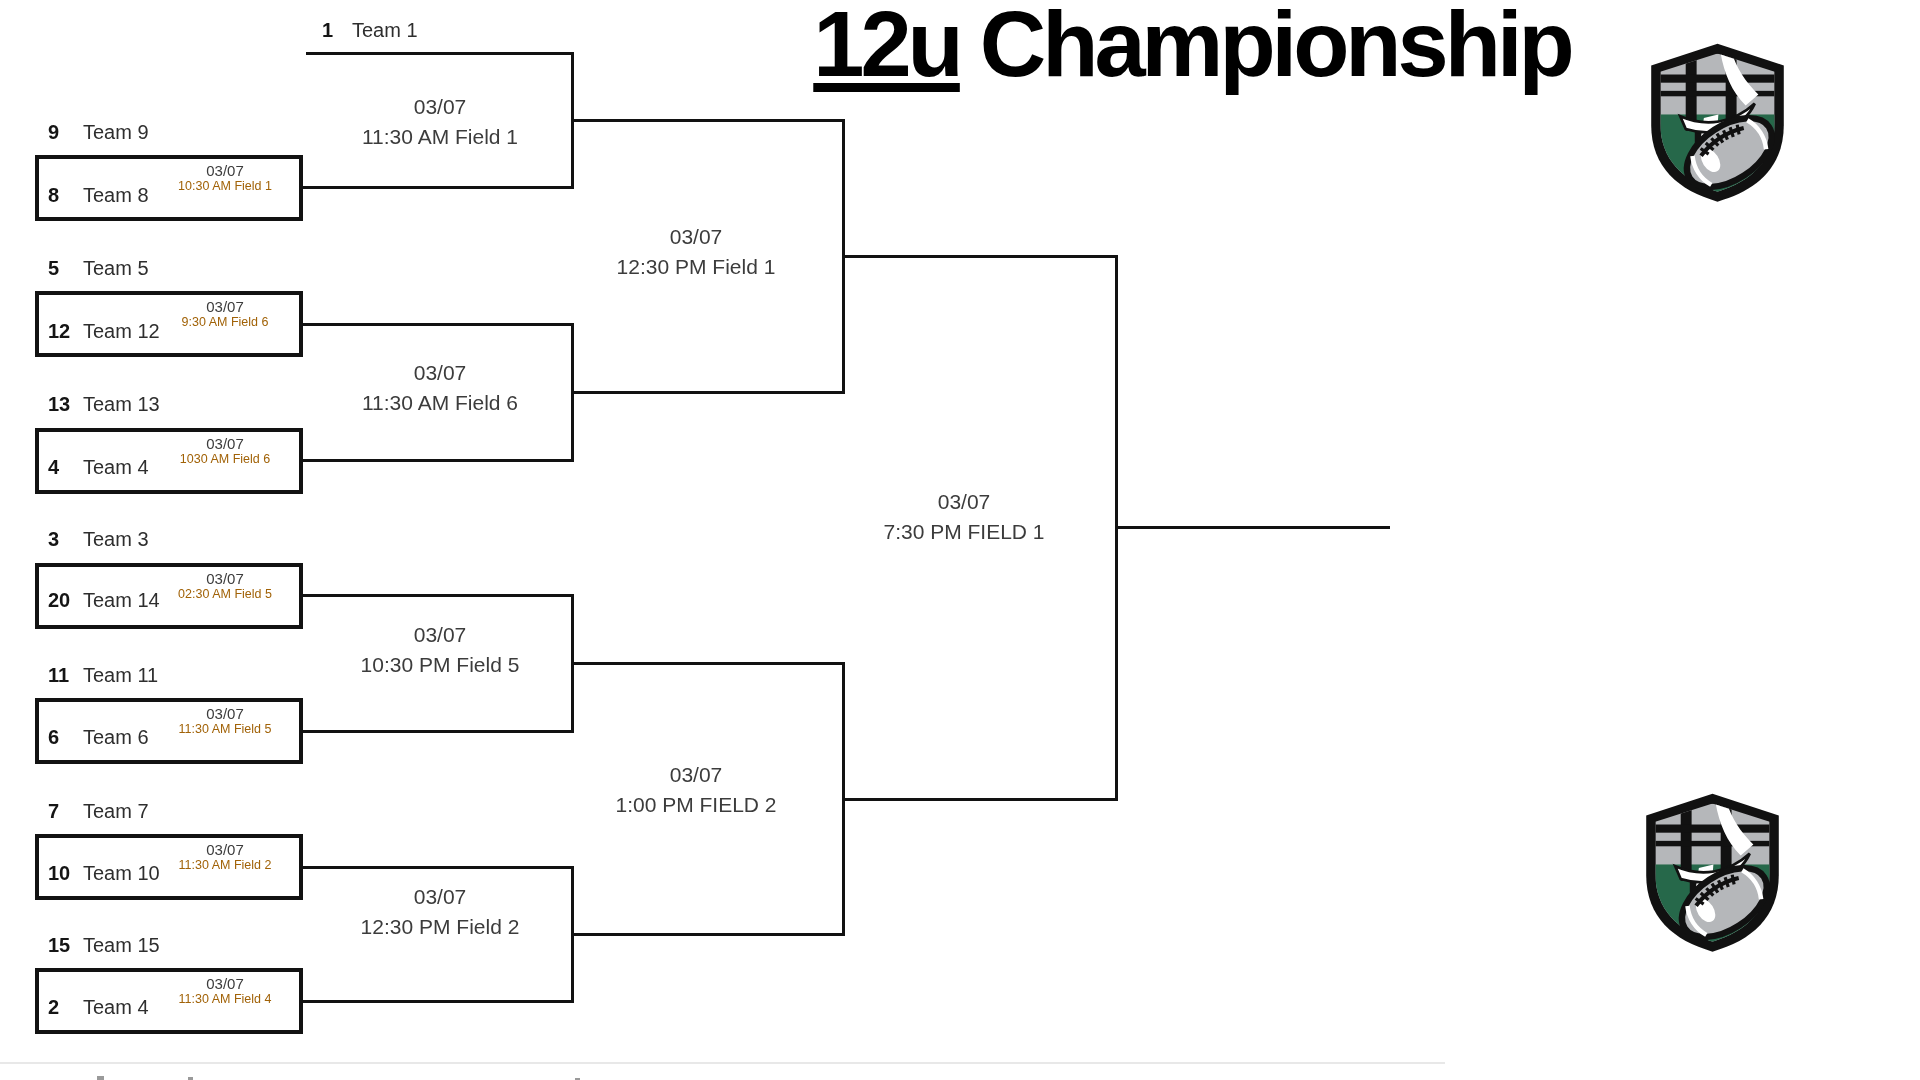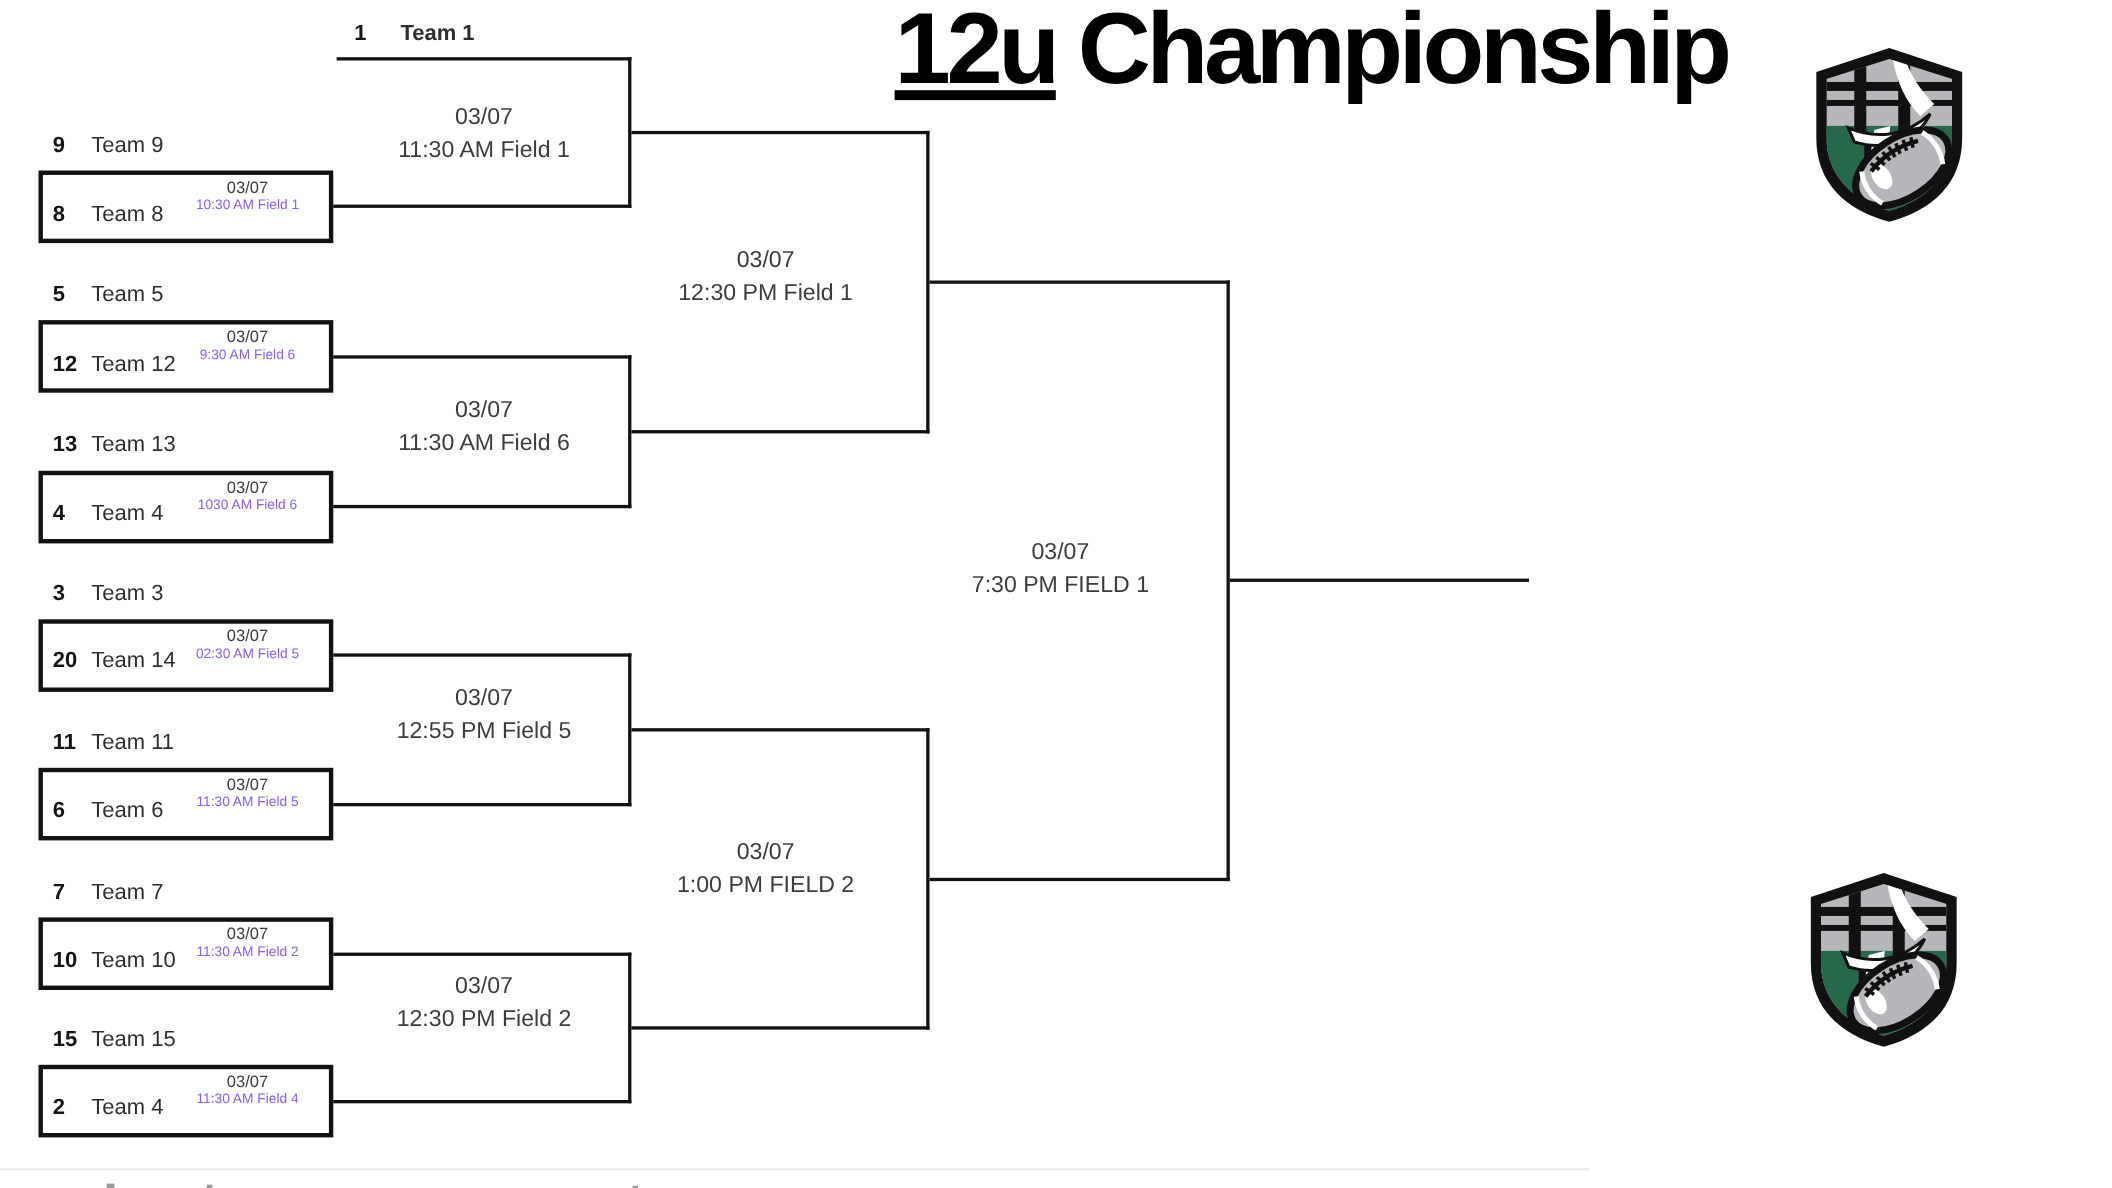--- a/index.html
+++ b/index.html
@@ -11,26 +11,26 @@
   .hl{height:3px;}
   .vl{width:3px;}
 
   
   .gbox{position:absolute;left:35px;width:268px;height:66px;border:4px solid #121212;box-sizing:border-box;background:transparent;}
 
   
   .team{position:absolute;height:28px;line-height:28px;font-size:20px;color:#2e2e2e;white-space:nowrap;}
   .team .seed{position:absolute;left:0;font-weight:bold;color:#151515;}
   .team .nm{position:absolute;left:35px;}
-  .team .nm1{left:42px;font-weight:bold;}
+  .team .nm1{left:30px;}
 
   
   .glabel{position:absolute;width:146px;text-align:center;}
   .gl1{font-size:15px;line-height:17px;color:#3c3c3c;}
-  .gl2{font-size:12.5px;line-height:15px;color:#8b5cf6;white-space:nowrap;}
+  .gl2{font-size:12.5px;line-height:15px;color:#a16207;white-space:nowrap;}
 
   
   .blabel{position:absolute;width:268px;text-align:center;font-size:21px;line-height:30px;color:#3c3c3c;white-space:nowrap;}
 
   
   #title{position:absolute;left:742px;top:-6px;width:900px;text-align:center;
          font-size:92px;line-height:100px;font-weight:bold;color:#000;
          letter-spacing:-4px;white-space:nowrap;}
   #title .tu{text-decoration:underline;text-decoration-thickness:9px;text-underline-offset:7px;}
   #title .tr{margin-left:20px;}
@@ -221,21 +221,21 @@
   <div class="blabel" style="left:306px;top:92px;">
     <div>03/07</div>
     <div>11:30 AM Field 1</div>
   </div>
   <div class="blabel" style="left:306px;top:358px;">
     <div>03/07</div>
     <div>11:30 AM Field 6</div>
   </div>
   <div class="blabel" style="left:306px;top:620px;">
     <div>03/07</div>
-    <div>12:55 PM Field 5</div>
+    <div>10:30 PM Field 5</div>
   </div>
   <div class="blabel" style="left:306px;top:882px;">
     <div>03/07</div>
     <div>12:30 PM Field 2</div>
   </div>
 
   <div class="blabel" style="left:562px;top:222px;">
     <div>03/07</div>
     <div>12:30 PM Field 1</div>
   </div>

